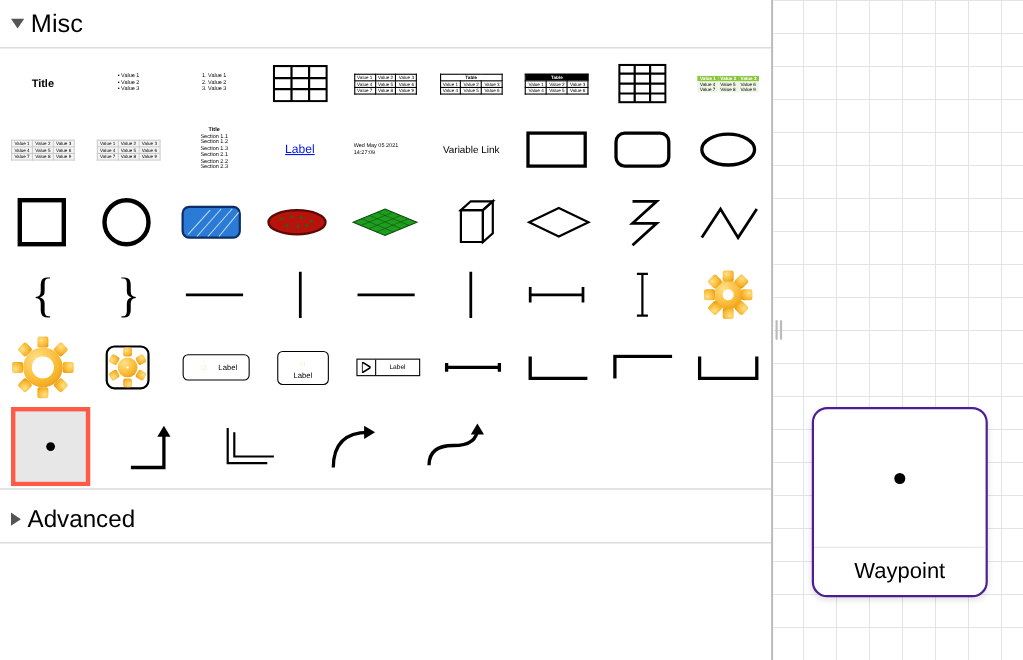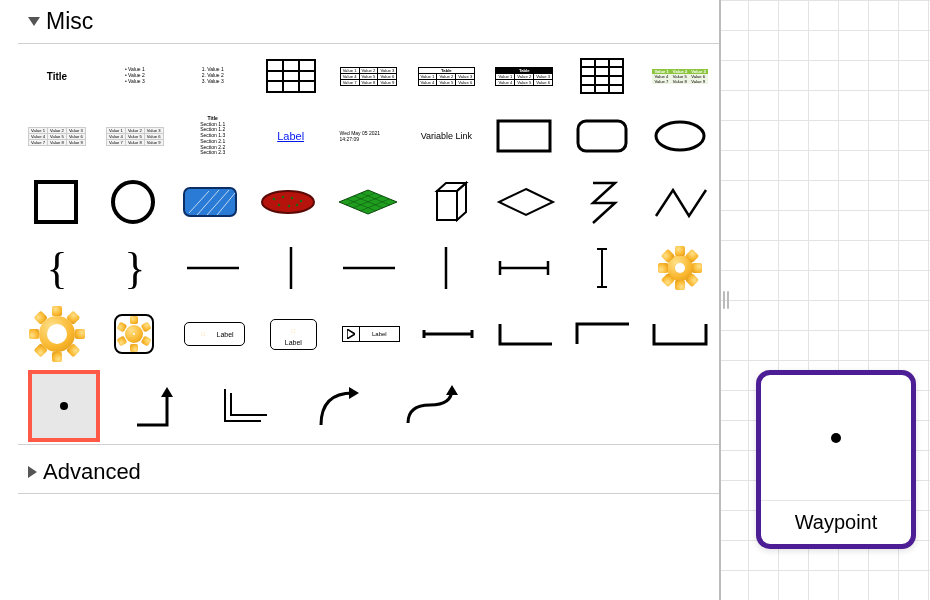--- a/index.html
+++ b/index.html
@@ -1,18 +1,18 @@
 <!DOCTYPE html>
 <html><head>
 <meta charset="utf-8">
 <style>
   * { box-sizing: border-box; }
   body { margin:0; font-family: Arial, Helvetica, sans-serif; background:#fff; overflow:hidden; }
 
-  .app { display:flex; width:930px; height:600px;padding-left:18px; }
+  .app { display:flex; width:930px; height:600px; }
   .sidebar { width:703px; border-right:2px solid #bbb; padding:6px 10px 0 10px; position:relative;}
   .canvas { flex:1; position:relative; background:#fff; overflow:hidden;}
   .grid-bg { position:absolute; inset:0;
     background-image:
       linear-gradient(to right,#e3e3e3 1px,transparent 1px),
       linear-gradient(to bottom,#e3e3e3 1px,transparent 1px);
     background-size:30px 30px; background-position:-3px 0;
   }
   .split-grip { position:absolute; left:0; top:50%; transform:translateY(-50%); width:10px; height:20px; display:flex; gap:2px; align-items:center; justify-content:center; }
   .split-grip span{display:block;width:2px;height:18px;background:#bbb;border-radius:1px;}
@@ -38,21 +38,21 @@
   .table-green th{background:#8cc63f;color:#fff;padding:0 2px;}
   .table-green td{border:0;padding:0 2px;background:#eef5e4;}
   .table-soft{border-collapse:collapse;font-size:4.2px;}
   .table-soft td{border:1px solid #ccc;padding:0 2px;background:#f4f4f4;}
 
   a.lnk{color:#0018ee;text-decoration:underline;font-size:11px;}
   .pill{border:1.5px solid #000;border-radius:5px;padding:3px 10px;display:flex;align-items:center;gap:6px;font-size:7px;}
   .advanced-header{display:flex;align-items:center;gap:6px;font-size:22px;padding:6px 0;cursor:pointer;user-select:none;}
 
   
-  .preview { position:absolute; left:35px; top:370px; width:160px; background:#fff; border:5px solid #4c1d95; border-radius:14px; box-shadow:0 2px 6px rgba(0,0,0,.12); text-align:center; overflow:hidden;}
+  .preview { position:absolute; left:35px; top:370px; width:160px; background:#fff; border:2px solid #4c1d95; border-radius:14px; box-shadow:0 2px 6px rgba(0,0,0,.12); text-align:center; overflow:hidden;}
   .preview .pbody{height:125px;display:flex;align-items:center;justify-content:center;}
   .preview .dot{width:10px;height:10px;border-radius:50%;background:#000;}
   .preview .plabel{border-top:1px solid #e5e5e5;padding:10px 4px;font-size:20px;}
 
   
   .gear{position:relative;width:38px;height:38px;}
   .gear .tooth,.gear .body{position:absolute;background:radial-gradient(circle at 35% 30%,#ffe18a,#f9b62c 60%,#d98f0f);}
   .gear .body{inset:6px;border-radius:50%;}
   .gear .hole{position:absolute;inset:14px;border-radius:50%;background:#fff;}
   .gear .tooth{width:10px;height:10px;border-radius:2px;left:50%;top:50%;transform-origin:0 0;}

